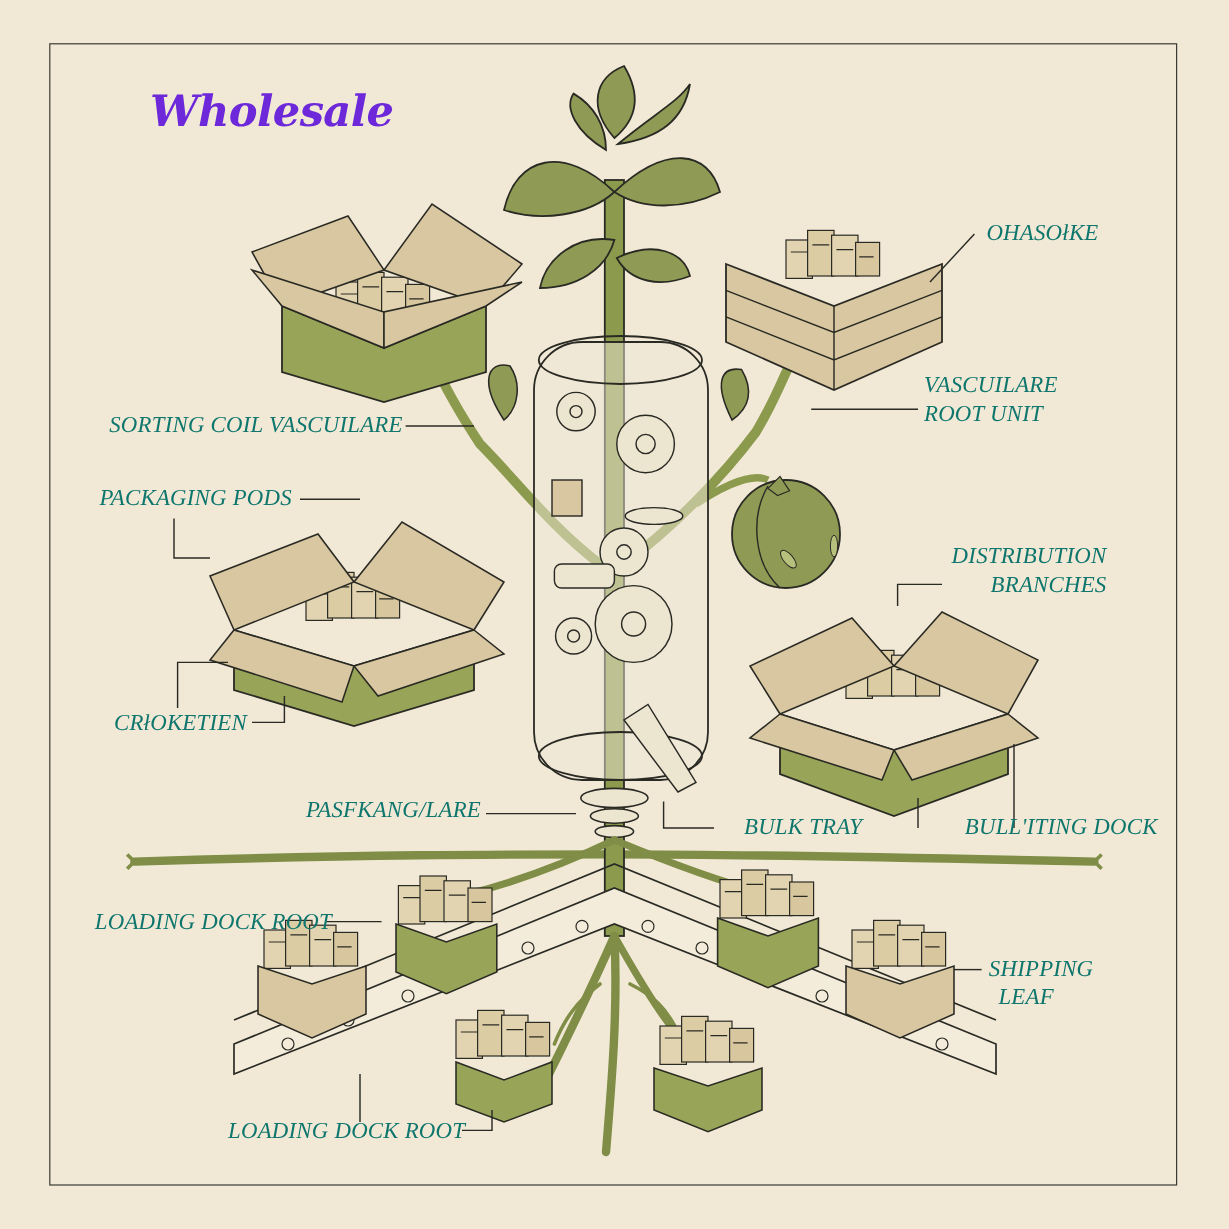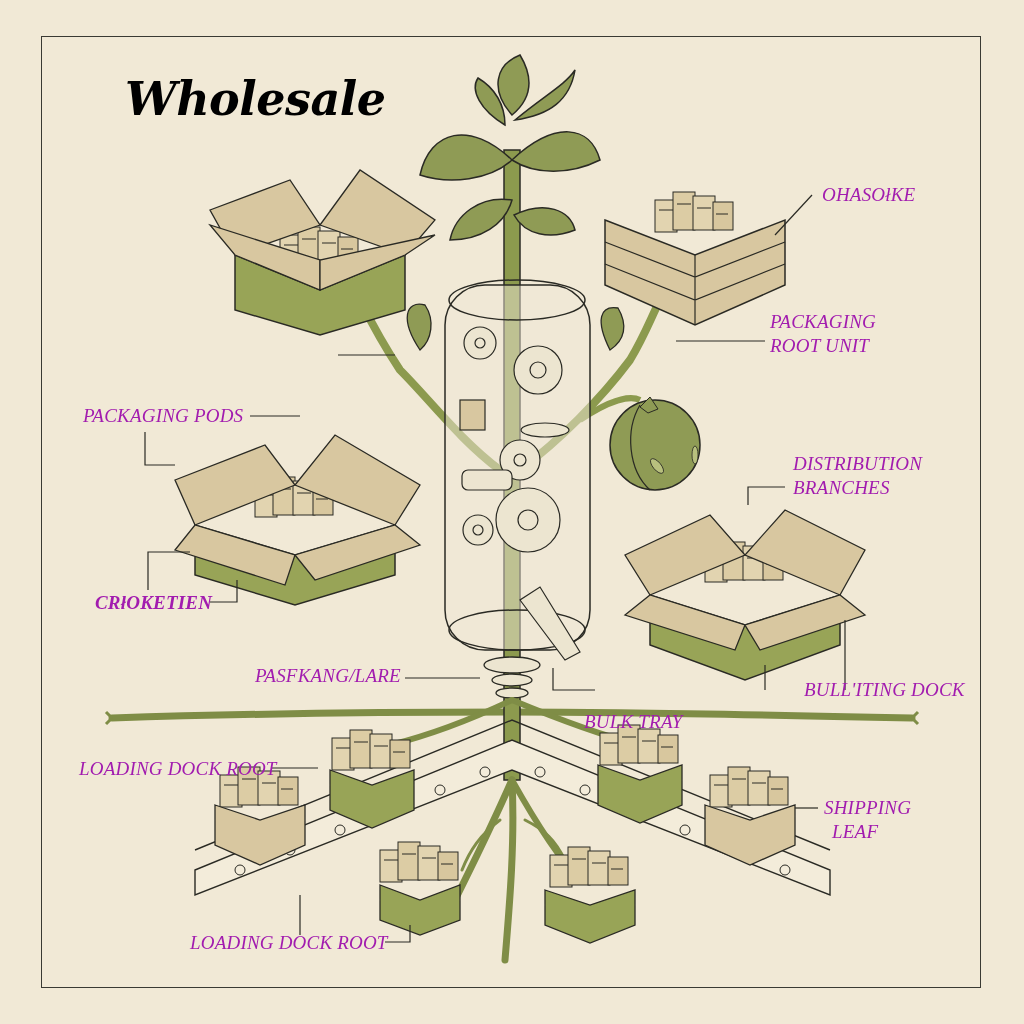--- a/index.html
+++ b/index.html
@@ -9,28 +9,28 @@
     font-family: "DejaVu Serif", serif;
   }
   .canvas { position: relative; width: 1024px; height: 1024px; }
   .frame {
     position: absolute; left: 41px; top: 36px; width: 940px; height: 952px;
     border: 1.5px solid #3a3a33; box-sizing: border-box;
   }
   svg.art { position: absolute; left: 0; top: 0; }
   .title {
     position: absolute; font-family: "DejaVu Serif", serif; font-weight: bold;
-    font-style: italic; font-size: 46px; color: #000000; letter-spacing: -0.5px;
+    font-style: italic; font-size: 36px; color: #6d28d9; letter-spacing: -0.5px;
   }
   .label {
     position: absolute; font-family: "Liberation Serif", serif; font-style: italic;
-    font-size: 19px; color: #a21caf; line-height: 24px; white-space: nowrap;
+    font-size: 19px; color: #0f766e; line-height: 24px; white-space: nowrap;
     letter-spacing: 0.2px;
   }
-  .label.center { text-align: left; }
+  .label.center { text-align: right; }
 </style>
 </head>
 <body>
 
 <div class="canvas">
   <div class="frame"></div>
 
   <svg class="art" width="1024" height="1024" viewBox="0 0 1024 1024">
     <defs>
       <g id="snackbags">
@@ -203,31 +203,32 @@
       <path d="M818,808 L795,808"></path>
       <path d="M300,895 L300,935"></path>
       <path d="M385,942 L410,942 L410,925"></path>
     </g>
   </svg>
 
   <div class="title" style="left:125px; top:72px;">Wholesale</div>
 
   <div class="label" style="left:822px; top:183px;">OHASOłKE</div>
   <div class="label" style="left:770px; top:310px;">
-    <div>PACKAGING</div>
+    <div>VASCUILARE</div>
     <div>ROOT UNIT</div>
   </div>
+  <div class="label" style="left:91px; top:343px;">SORTING COIL VASCUILARE</div>
   <div class="label" style="left:83px; top:404px;">PACKAGING PODS</div>
   <div class="label center" style="left:793px; top:452px;">
     <div>DISTRIBUTION</div>
     <div>BRANCHES</div>
   </div>
-  <div class="label" style="left:95px; top:591px;font-weight:bold;">CRłOKETIEN</div>
+  <div class="label" style="left:95px; top:591px;">CRłOKETIEN</div>
   <div class="label" style="left:255px; top:664px;">PASFKANG/LARE</div>
-  <div class="label" style="left:584px; top:678px;margin-top:32px;">BULK TRAY</div>
+  <div class="label" style="left:620px; top:678px;">BULK TRAY</div>
   <div class="label" style="left:804px; top:678px;">BULL'ITING DOCK</div>
   <div class="label" style="left:79px; top:757px;">LOADING DOCK ROOT</div>
   <div class="label" style="left:824px; top:796px;">
     <div>SHIPPING</div>
     <div style="padding-left:8px;">LEAF</div>
   </div>
   <div class="label" style="left:190px; top:931px;">LOADING DOCK ROOT</div>
 </div>
 
 </body></html>

